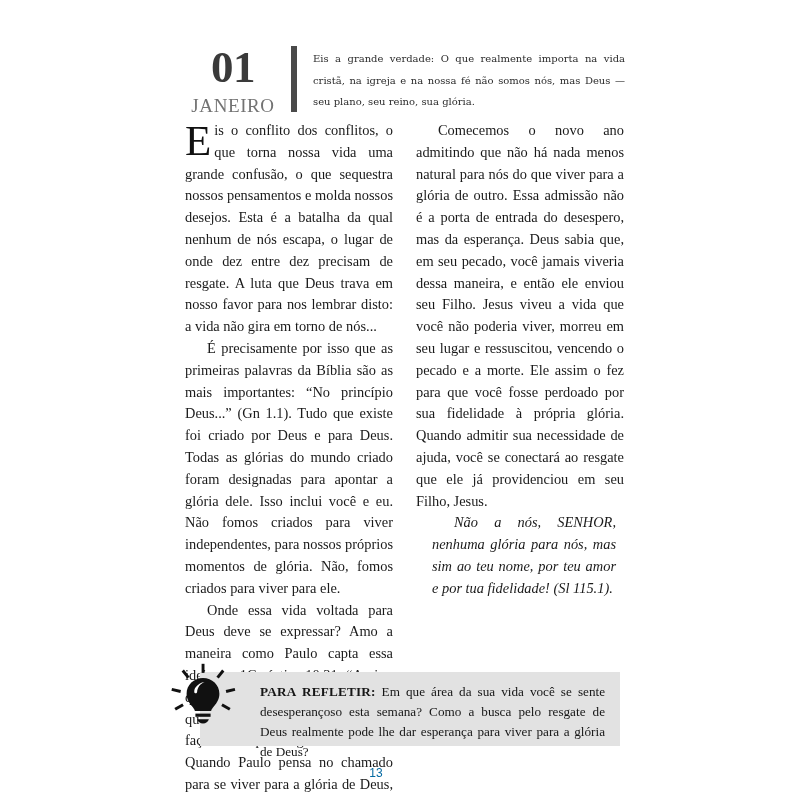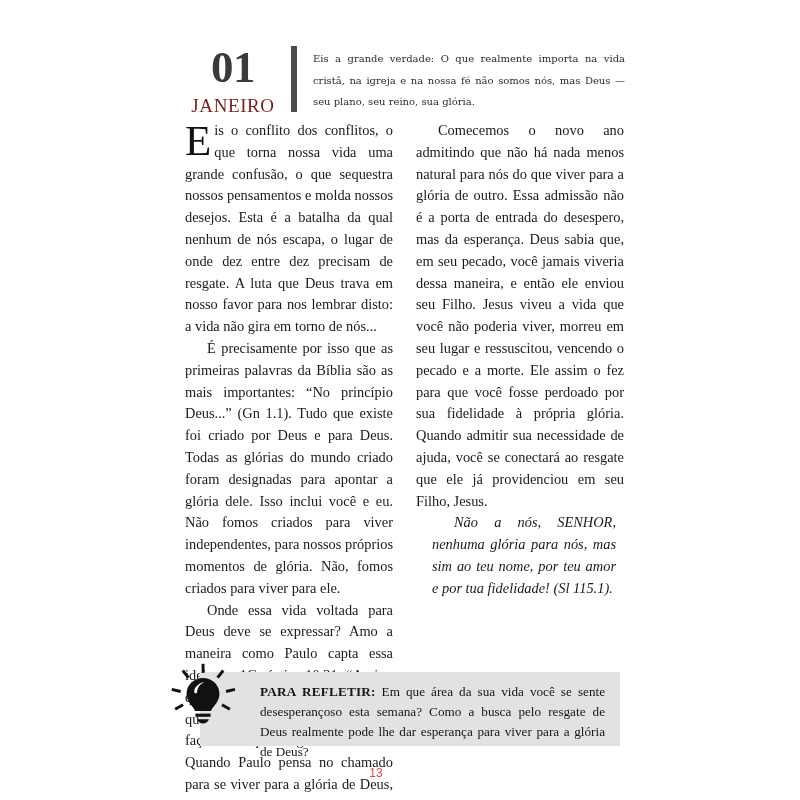--- a/index.html
+++ b/index.html
@@ -45,21 +45,21 @@
     line-height: 46px;
     letter-spacing: -0.5px;
     color: #3a3a3a;
     display: block;
   }
   .date-month {
     font-family: "Liberation Serif", serif;
     font-size: 19px;
     line-height: 24px;
     letter-spacing: 0.6px;
-    color: #7f1d1d;
+    color: #737373;
     display: block;
     margin-top: 4px;
   }
   .header-rule {
     width: 6px;
     align-self: stretch;
     background: #4a4a4a;
     margin: 4px 0 8px 10px;
     flex: 0 0 6px;
     min-height: 66px;
@@ -169,21 +169,21 @@
 
   
   .folio {
     position: absolute;
     left: 0;
     top: 766px;
     width: 752px;
     text-align: center;
     font-family: "Liberation Sans", sans-serif;
     font-size: 12px;
-    color: #ef4444;
+    color: #0369a1;
   }
 </style>
 </head>
 <body>
 
 <div class="page">
 
   <div class="header">
     <div class="date-block">
       <span class="date-number">01</span>

